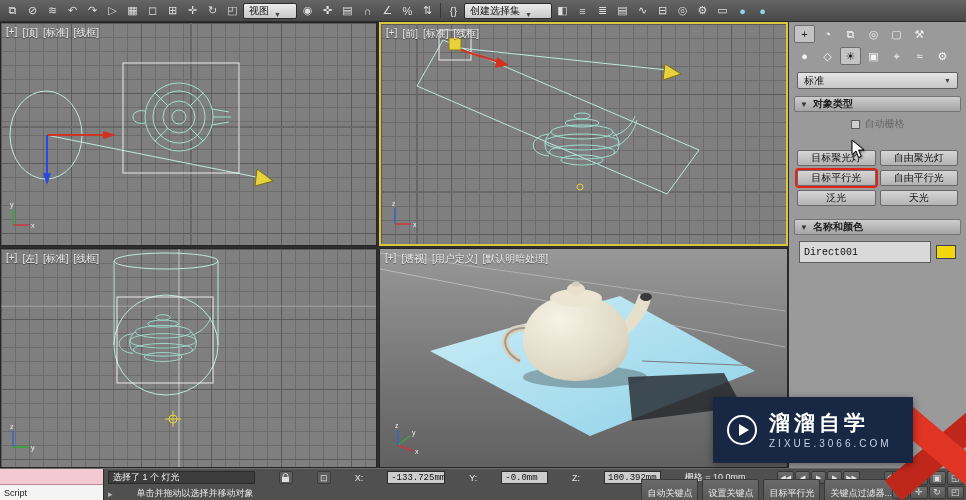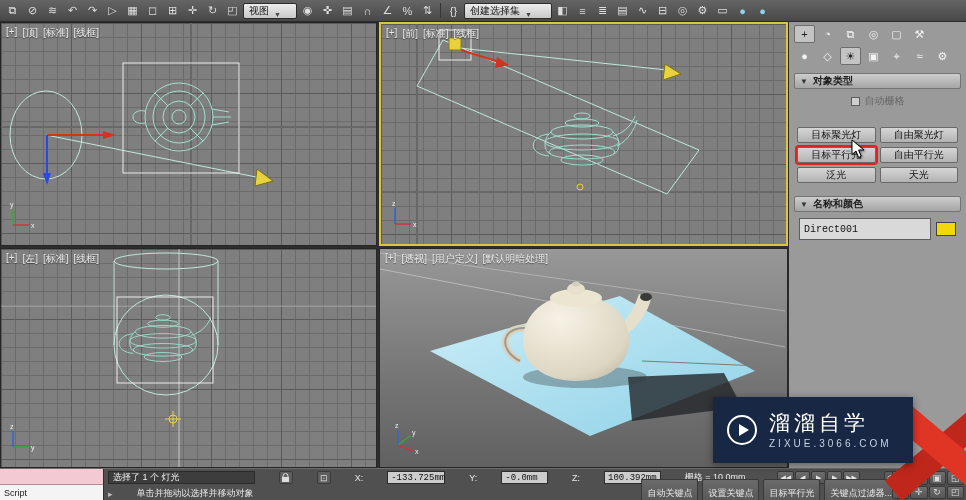--- a/index.html
+++ b/index.html
@@ -97,21 +97,21 @@
     display:flex;align-items:center;justify-content:center;border-radius:2px}
   .keys{margin-left:auto;display:flex;gap:4px;align-items:center}
 
   
   .watermark{position:absolute;left:713px;top:397px;width:200px;height:66px;background:var(--watermark-bg,#182743);
     display:flex;align-items:center;gap:12px;padding:0 14px;z-index:30;box-shadow:0 2px 8px rgba(0,0,0,.4)}
   .wm-play{width:30px;height:30px;border:2px solid #fff;border-radius:50%;display:flex;align-items:center;
     justify-content:center;flex:none}
   .wm-tri{width:0;height:0;border-left:10px solid #fff;border-top:6px solid transparent;
     border-bottom:6px solid transparent;margin-left:3px}
-  .wm-title{color:#fff;font-size:21px;font-weight:normal;letter-spacing:4px;line-height:24px;white-space:nowrap}
+  .wm-title{color:#fff;font-size:21px;font-weight:bold;letter-spacing:4px;line-height:24px;white-space:nowrap}
   .wm-url{color:#c9d2e4;font-size:10px;letter-spacing:3px;margin-top:3px}
   .logo-x{position:absolute;left:884px;top:392px;width:120px;height:120px;z-index:20}
   .logo-x .bar{position:absolute;left:-6px;top:44px;width:130px;height:26px;background:var(--logo-red,#e03425)}
   .logo-x .b1{transform:rotate(40deg)}
   .logo-x .b2{transform:rotate(-40deg);background:#c0271b}
   .cursor{position:absolute;z-index:40;filter:drop-shadow(1px 1px 1px rgba(0,0,0,.5))}
   .cursor.panel-cursor{left:851px;top:139px}
 </style>
 </head>
 <body>
@@ -360,20 +360,24 @@
     </div>
     <div class="panel-cats">
       <span class="pcat">●</span>
       <span class="pcat">◇</span>
       <span class="pcat active">☀</span>
       <span class="pcat">▣</span>
       <span class="pcat">⌖</span>
       <span class="pcat">≈</span>
       <span class="pcat">⚙</span>
     </div>
+    <div class="panel-dropdown">
+      <span>标准</span>
+      <span class="dd-arrow">▼</span>
+    </div>
 
     <div class="rollout-header">
       <span class="ro-arrow">▼</span>
       <span>对象类型</span>
     </div>
     <div class="autogrid-row">
       <span class="checkbox"></span>
       <span>自动栅格</span>
     </div>
     <div class="lb-grid">

